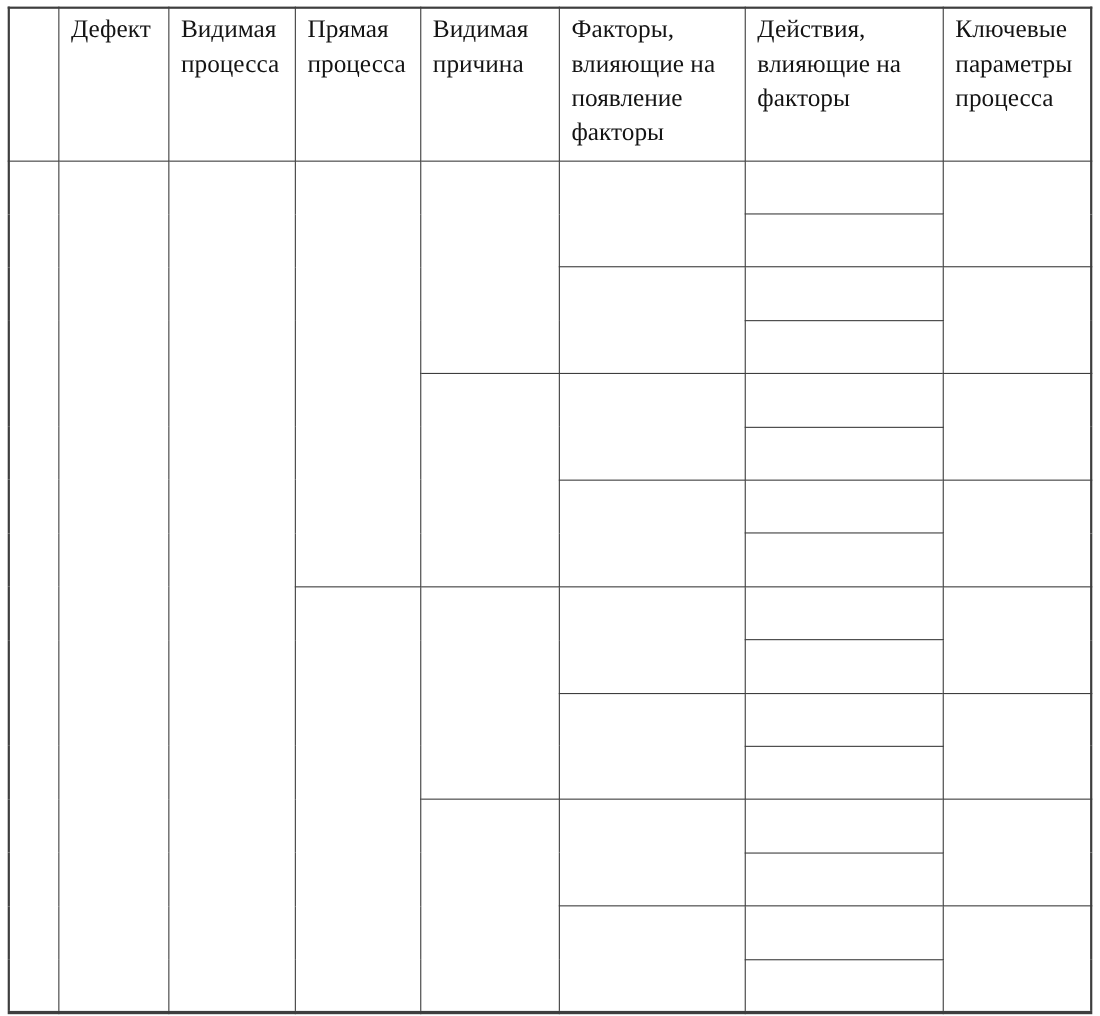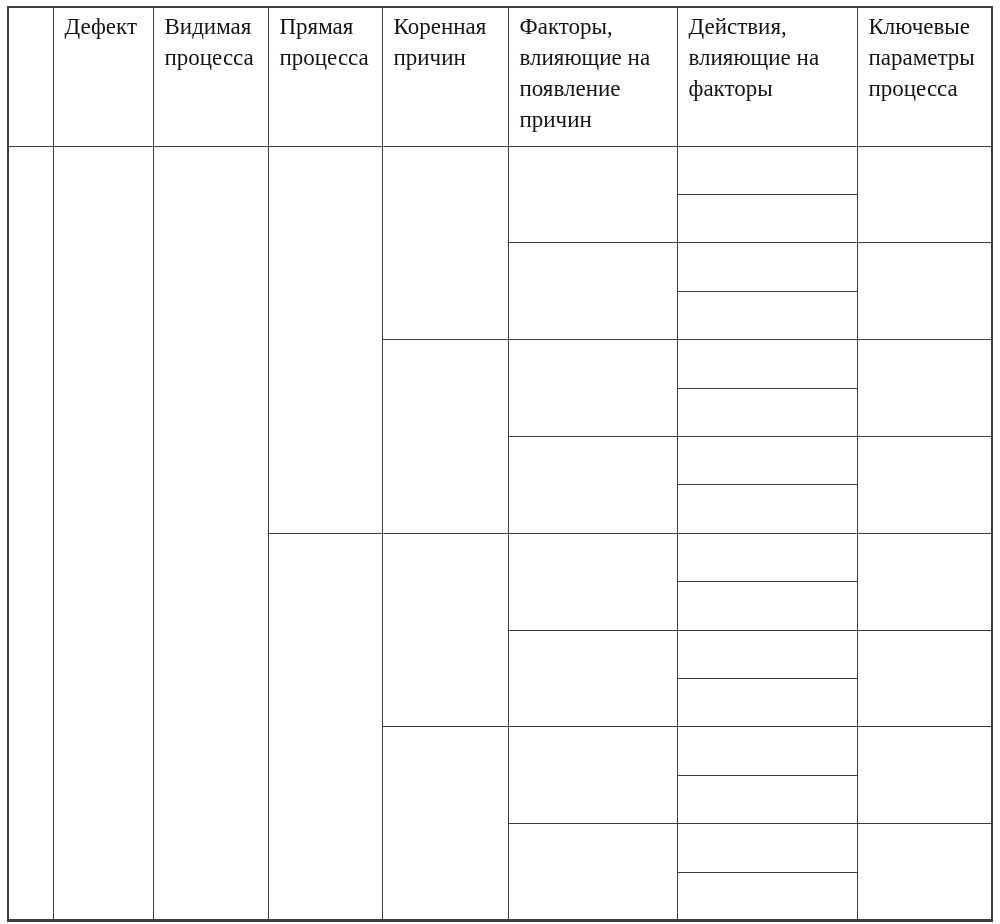--- a/index.html
+++ b/index.html
@@ -50,22 +50,22 @@
       <col style="width:180px">
       <col style="width:135px">
     </colgroup>
 
     <tbody>
         <tr class="header-row">
       <td></td>
       <td>Дефект</td>
       <td>Видимая процесса</td>
       <td>Прямая процесса</td>
-      <td>Коренная причин</td>
-      <td>Факторы, влияющие на появление причин</td>
+      <td>Видимая причина</td>
+      <td>Факторы, влияющие на появление факторы</td>
       <td>Действия, влияющие на факторы</td>
       <td>Ключевые параметры процесса</td>
     </tr>
 
     <tr class="body-row">
       <td rowspan="16"></td>
       <td rowspan="16"></td>
       <td rowspan="16"></td>
       <td rowspan="8"></td>
       <td rowspan="4"></td>

